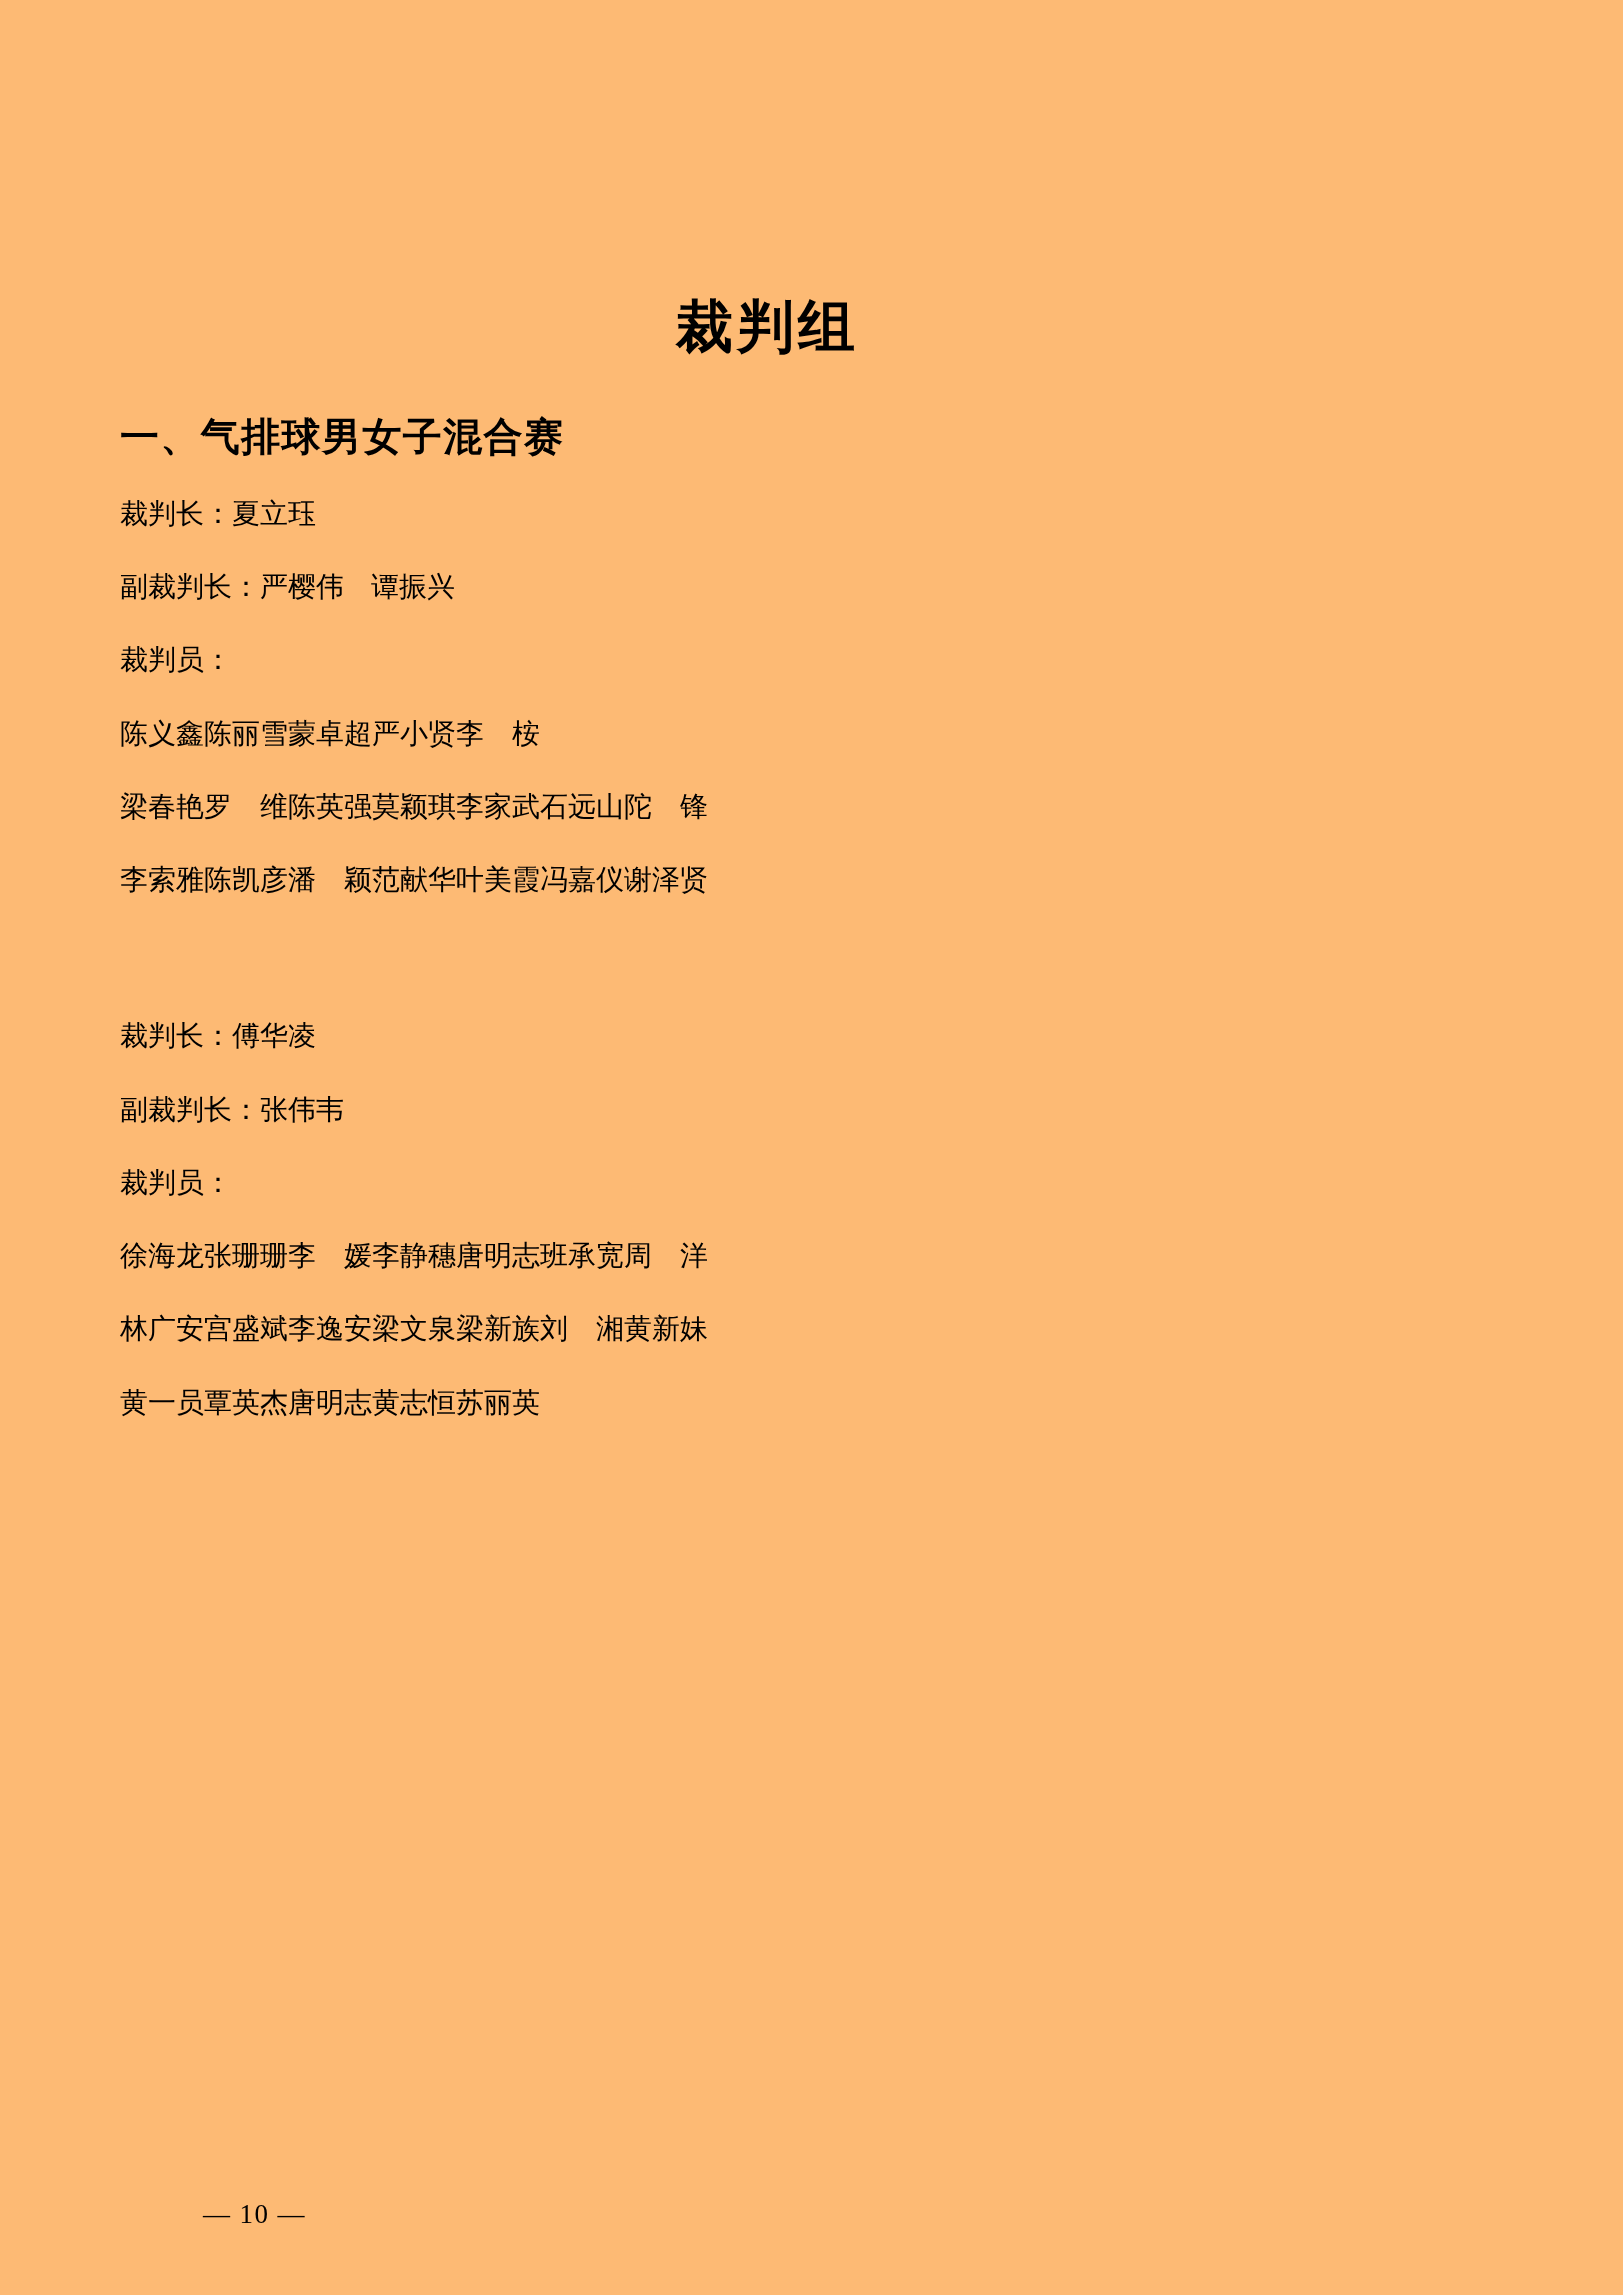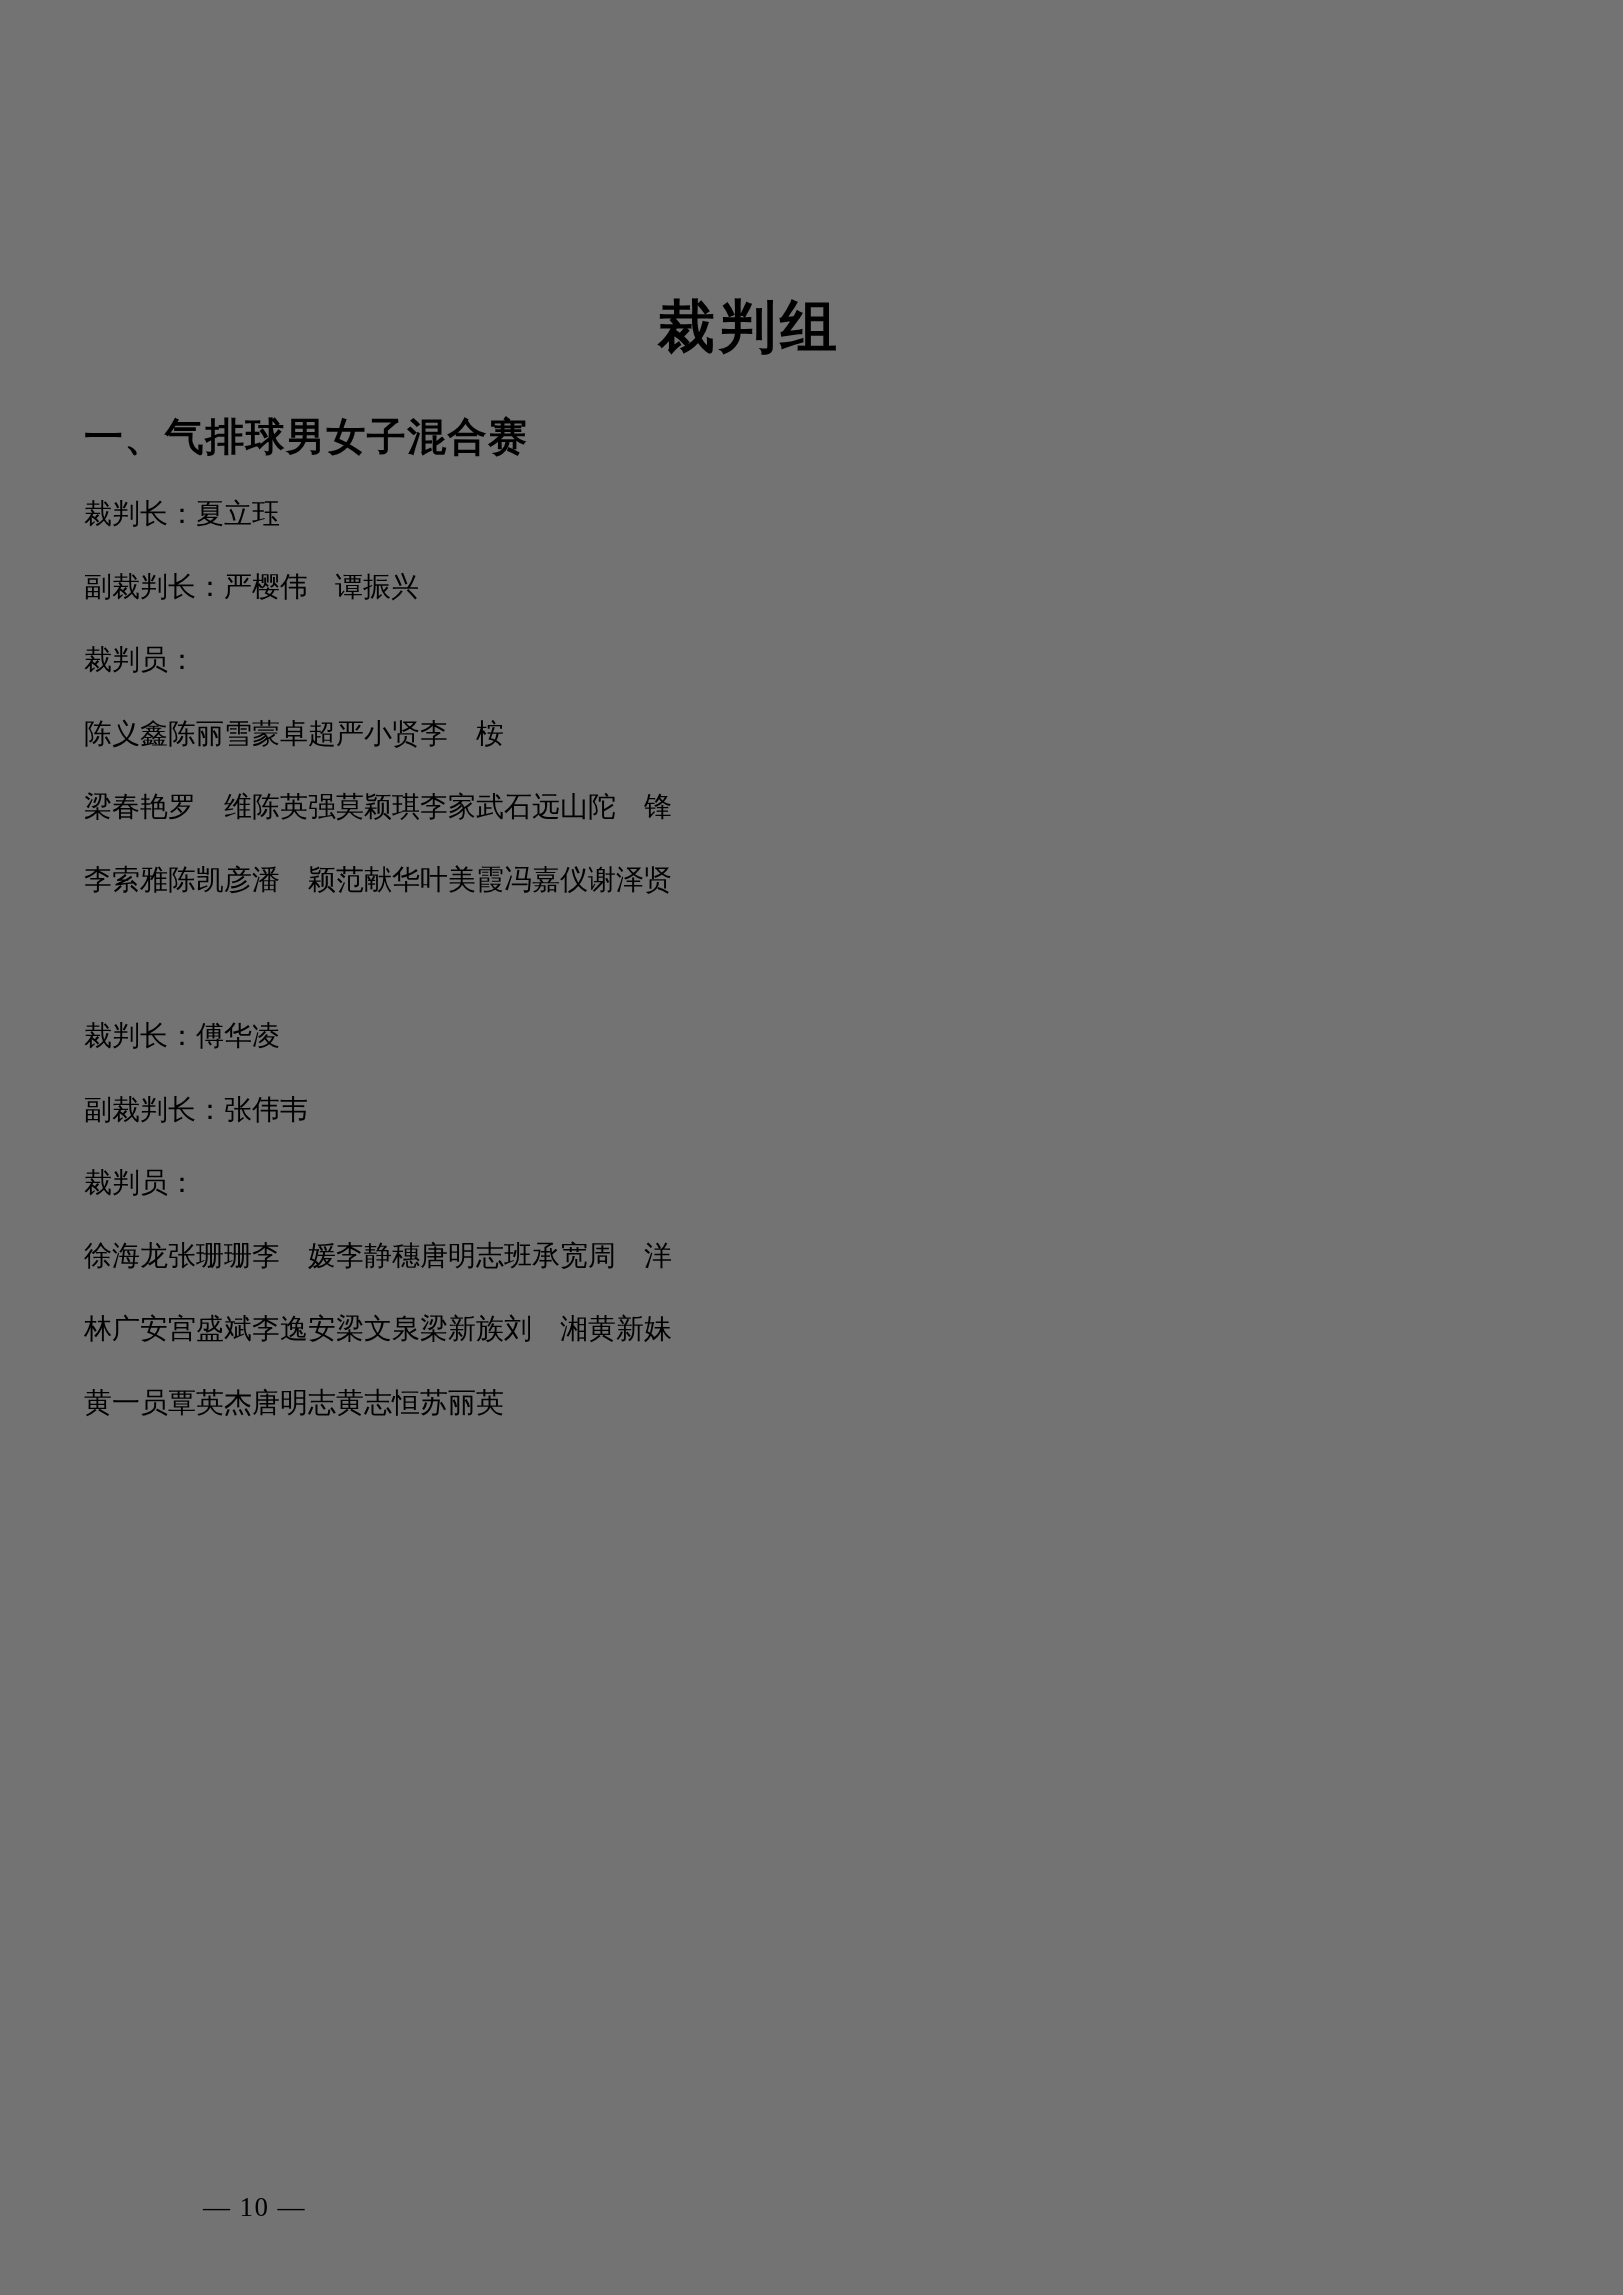--- a/index.html
+++ b/index.html
@@ -1,22 +1,22 @@
 <!DOCTYPE html>
 <html lang="zh" style="font-size:10.8px"><head>
 <meta charset="utf-8">
 <style>
   html,body { margin:0; padding:0; background:#ffffff; }
   .page {
     position:relative;
     width:1623px;
     height:2295px;
-    background:#737373;
+    background:#fdba74;
     box-sizing:border-box;
-    padding:298px 208px 0 84px;
+    padding:298px 208px 0 120px;
     font-family:"Liberation Serif","DejaVu Serif",serif;
     color:#000000;
   }
   .doc-title {
     margin:0;
     font-size:57px;
     line-height:1;
     font-weight:700;
     text-align:center;
     letter-spacing:4.1px;
@@ -40,21 +40,21 @@
     white-space:nowrap;
   }
   .label { flex:0 0 auto; }
   .names-row { display:flex; }
   .deputies { display:flex; gap:27px; }
   .name { white-space:pre; }
   .section-2 { margin-top:126px; }
   .page-number {
     position:absolute;
     left:203px;
-    bottom:74px;
+    bottom:67px;
     font-size:27px;
     line-height:1;
     letter-spacing:1.4px;
   }
 </style>
 </head>
 <body>
 
 <div class="page">
 

